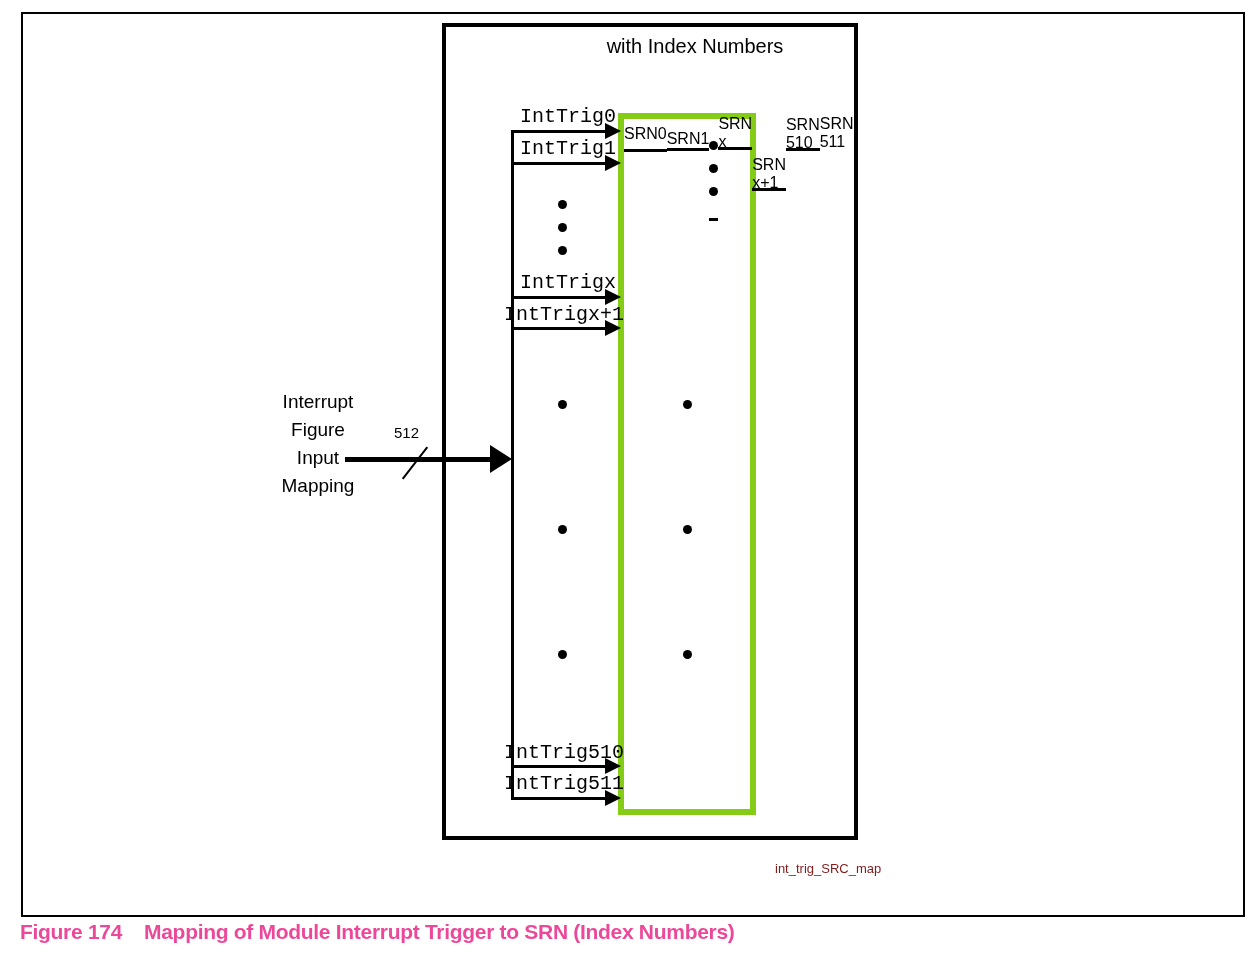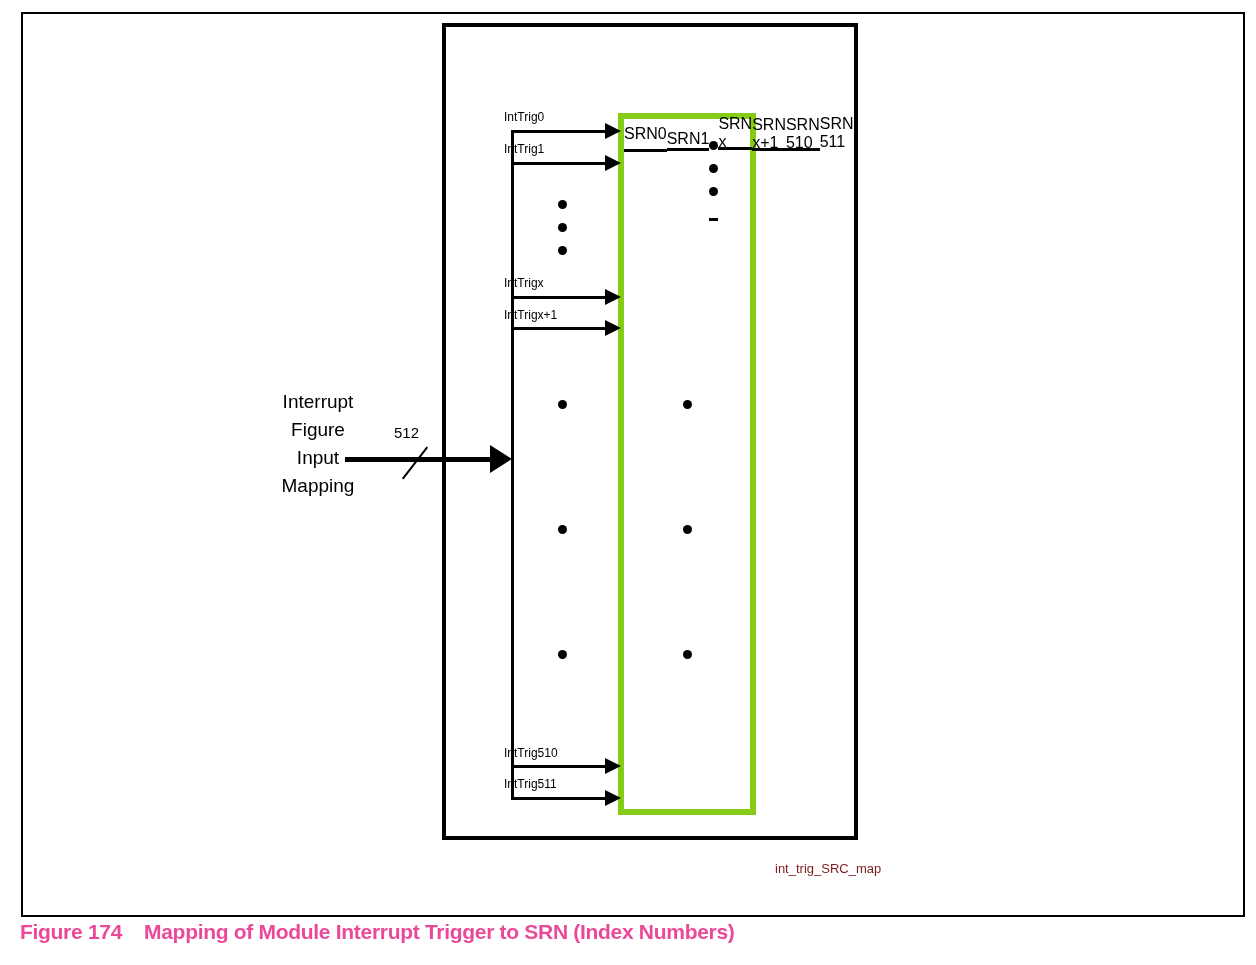--- a/index.html
+++ b/index.html
@@ -44,21 +44,21 @@
   .srn-row {
     width: 100%;
     display: flex; align-items: center; justify-content: center;
     border-bottom: 3px solid #000;
     font-size: 16px;
   }
   .srn-row.h1 { height: 33px; }
   .srn-row.h2 { height: 32px; align-items: flex-end; }
   .srn-row.hdots { height: 102px; flex-direction: column; gap: 14px; }
   .srn-row.h4 { height: 31px; }
-  .srn-row.h5 { height: 32px; }
+  .srn-row.h5 { height: 32px; margin-top: 40px; }
   .srn-row.hbig { height: 406px; }
   .srn-row.h7 { height: 32px; }
   .srn-row.h8 { height: 28px; border-bottom: none; }
 
   .dot { width: 9px; height: 9px; border-radius: 50%; background: #000; flex: 0 0 auto; }
   .fdot { position: absolute; width: 9px; height: 9px; border-radius: 50%; background: #000; }
   .dotcol { position: absolute; display: flex; flex-direction: column; gap: 14px; }
 
   
   .feeder {
@@ -73,21 +73,21 @@
   }
   .trig-arrow::after {
     content: ""; position: absolute; right: -15px; top: -7px;
     width: 0; height: 0;
     border-left: 16px solid #000;
     border-top: 8.5px solid transparent;
     border-bottom: 8.5px solid transparent;
   }
   .trig-label {
     position: absolute; left: 504px; width: 112px; height: 20px;
-    text-align: left; font-size: 12px; line-height: 20px;
+    text-align: right; font-size: 20px; line-height: 20px; font-family: Liberation Mono, monospace;
   }
 
   
   .input-label {
     position: absolute; left: 264px; top: 388px; width: 108px;
     text-align: center; font-size: 19px; line-height: 28px;
   }
 
   
   .bus-arrow {
@@ -126,20 +126,21 @@
 </head>
 <body>
 
 <div class="canvas">
 
   <div class="frame"></div>
 
   <div class="outer-box"></div>
 
   <div class="title">
+    <div>with Index Numbers</div>
   </div>
 
   <div class="srn-box">
     <div class="srn-row h1">
       <span>SRN0</span>
     </div>
     <div class="srn-row h2">
       <span>SRN1</span>
     </div>
     <div class="srn-row hdots">

